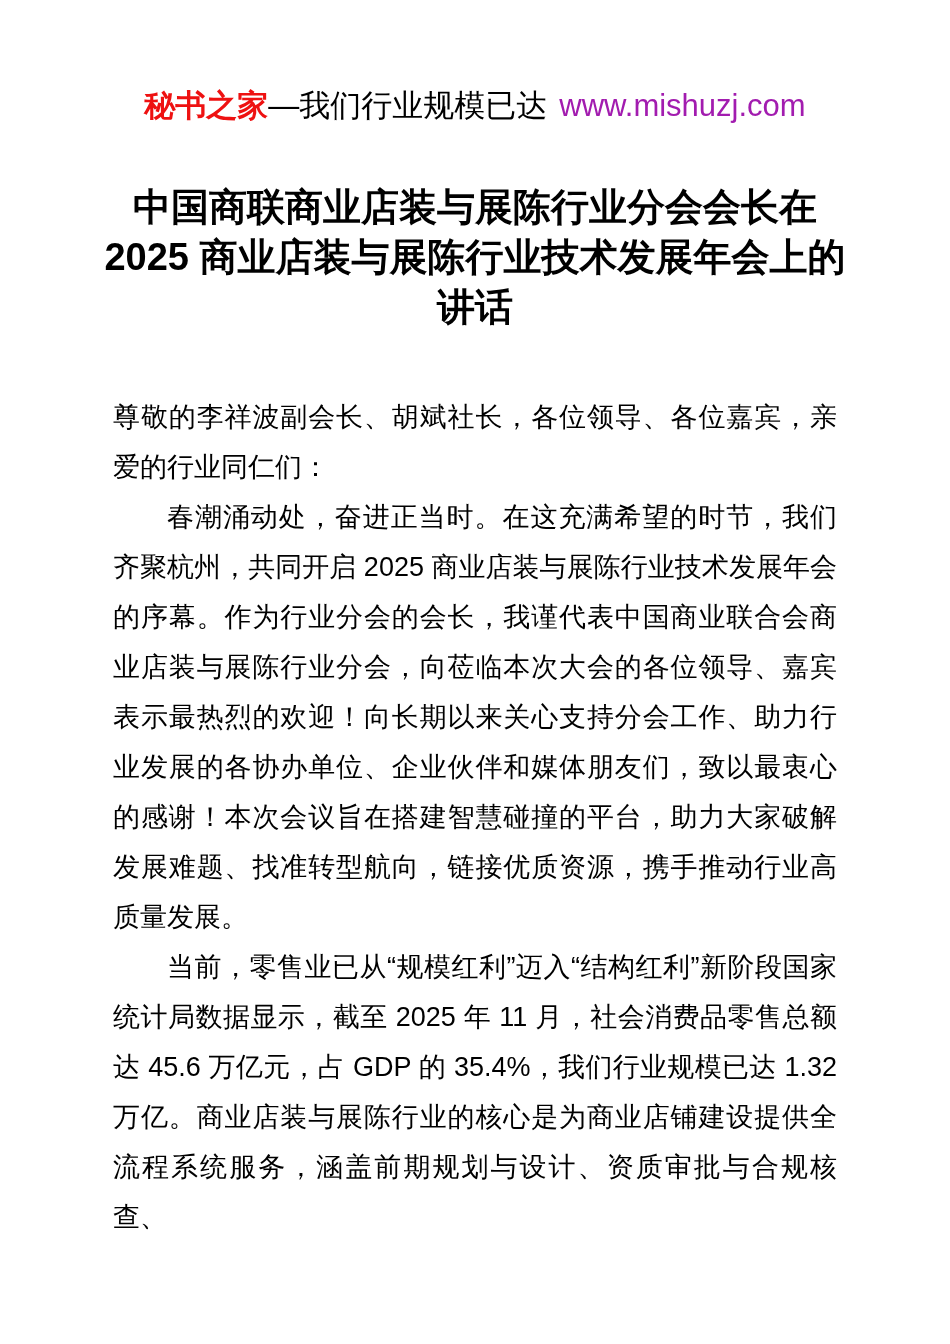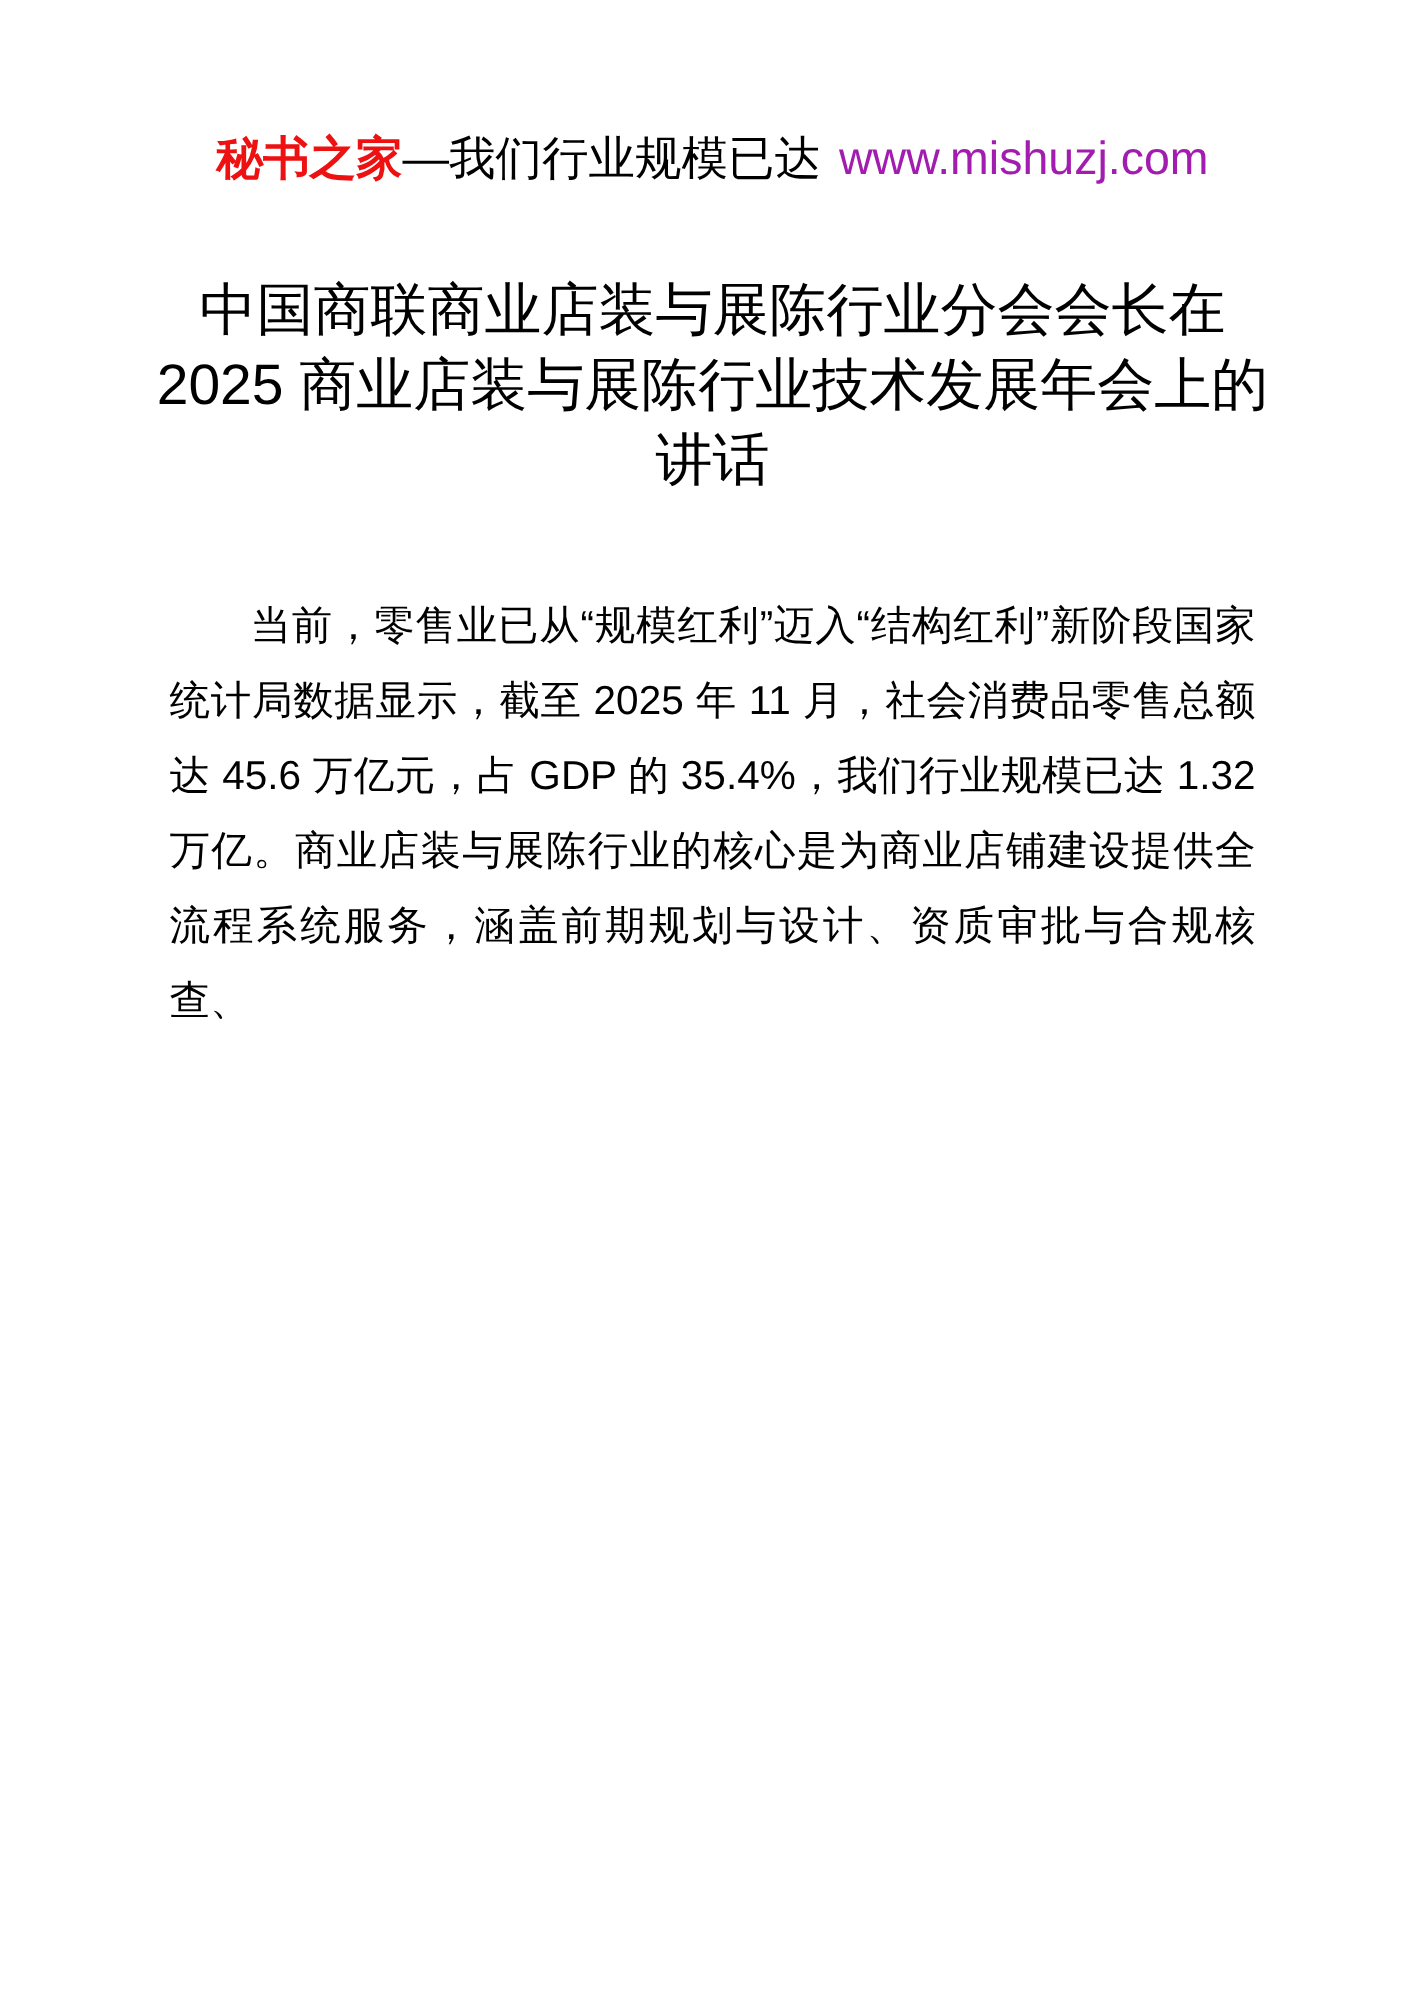--- a/index.html
+++ b/index.html
@@ -34,21 +34,21 @@
     margin-left: 12px;
     text-decoration: none;
     cursor: pointer;
   }
   .doc-title {
     width: 745px;
     margin: 55px auto 5px;
     text-align: center;
     color: #000000;
     font-size: 38px;
-    font-weight: 400;
+    font-weight: 700;
     line-height: 50px;
   }
   .doc-body {
     width: 724px;
     margin: 60px auto 0;
     color: #000000;
     font-size: 27px;
     line-height: 50px;
     text-align: justify;
   }
@@ -60,16 +60,18 @@
 
 <div class="page">
 
   <header class="site-header">
     <span class="brand" style="color: rgb(238, 17, 17);">秘书之家</span><span class="tagline">—我们行业规模已达</span><a class="site-url" style="color: #a21caf;">www.mishuzj.com</a>
   </header>
 
   <h1 class="doc-title">中国商联商业店装与展陈行业分会会长在 2025 商业店装与展陈行业技术发展年会上的讲话</h1>
 
   <main class="doc-body">
+    <p class="para">尊敬的李祥波副会长、胡斌社长，各位领导、各位嘉宾，亲爱的行业同仁们：</p>
+    <p class="para indent">春潮涌动处，奋进正当时。在这充满希望的时节，我们齐聚杭州，共同开启 2025 商业店装与展陈行业技术发展年会的序幕。作为行业分会的会长，我谨代表中国商业联合会商业店装与展陈行业分会，向莅临本次大会的各位领导、嘉宾表示最热烈的欢迎！向长期以来关心支持分会工作、助力行业发展的各协办单位、企业伙伴和媒体朋友们，致以最衷心的感谢！本次会议旨在搭建智慧碰撞的平台，助力大家破解发展难题、找准转型航向，链接优质资源，携手推动行业高质量发展。</p>
     <p class="para indent">当前，零售业已从“规模红利”迈入“结构红利”新阶段国家统计局数据显示，截至 2025 年 11 月，社会消费品零售总额达 45.6 万亿元，占 GDP 的 35.4%，我们行业规模已达 1.32 万亿。商业店装与展陈行业的核心是为商业店铺建设提供全流程系统服务，涵盖前期规划与设计、资质审批与合规核查、</p>
   </main>
 
 </div>
 
 </body></html>

